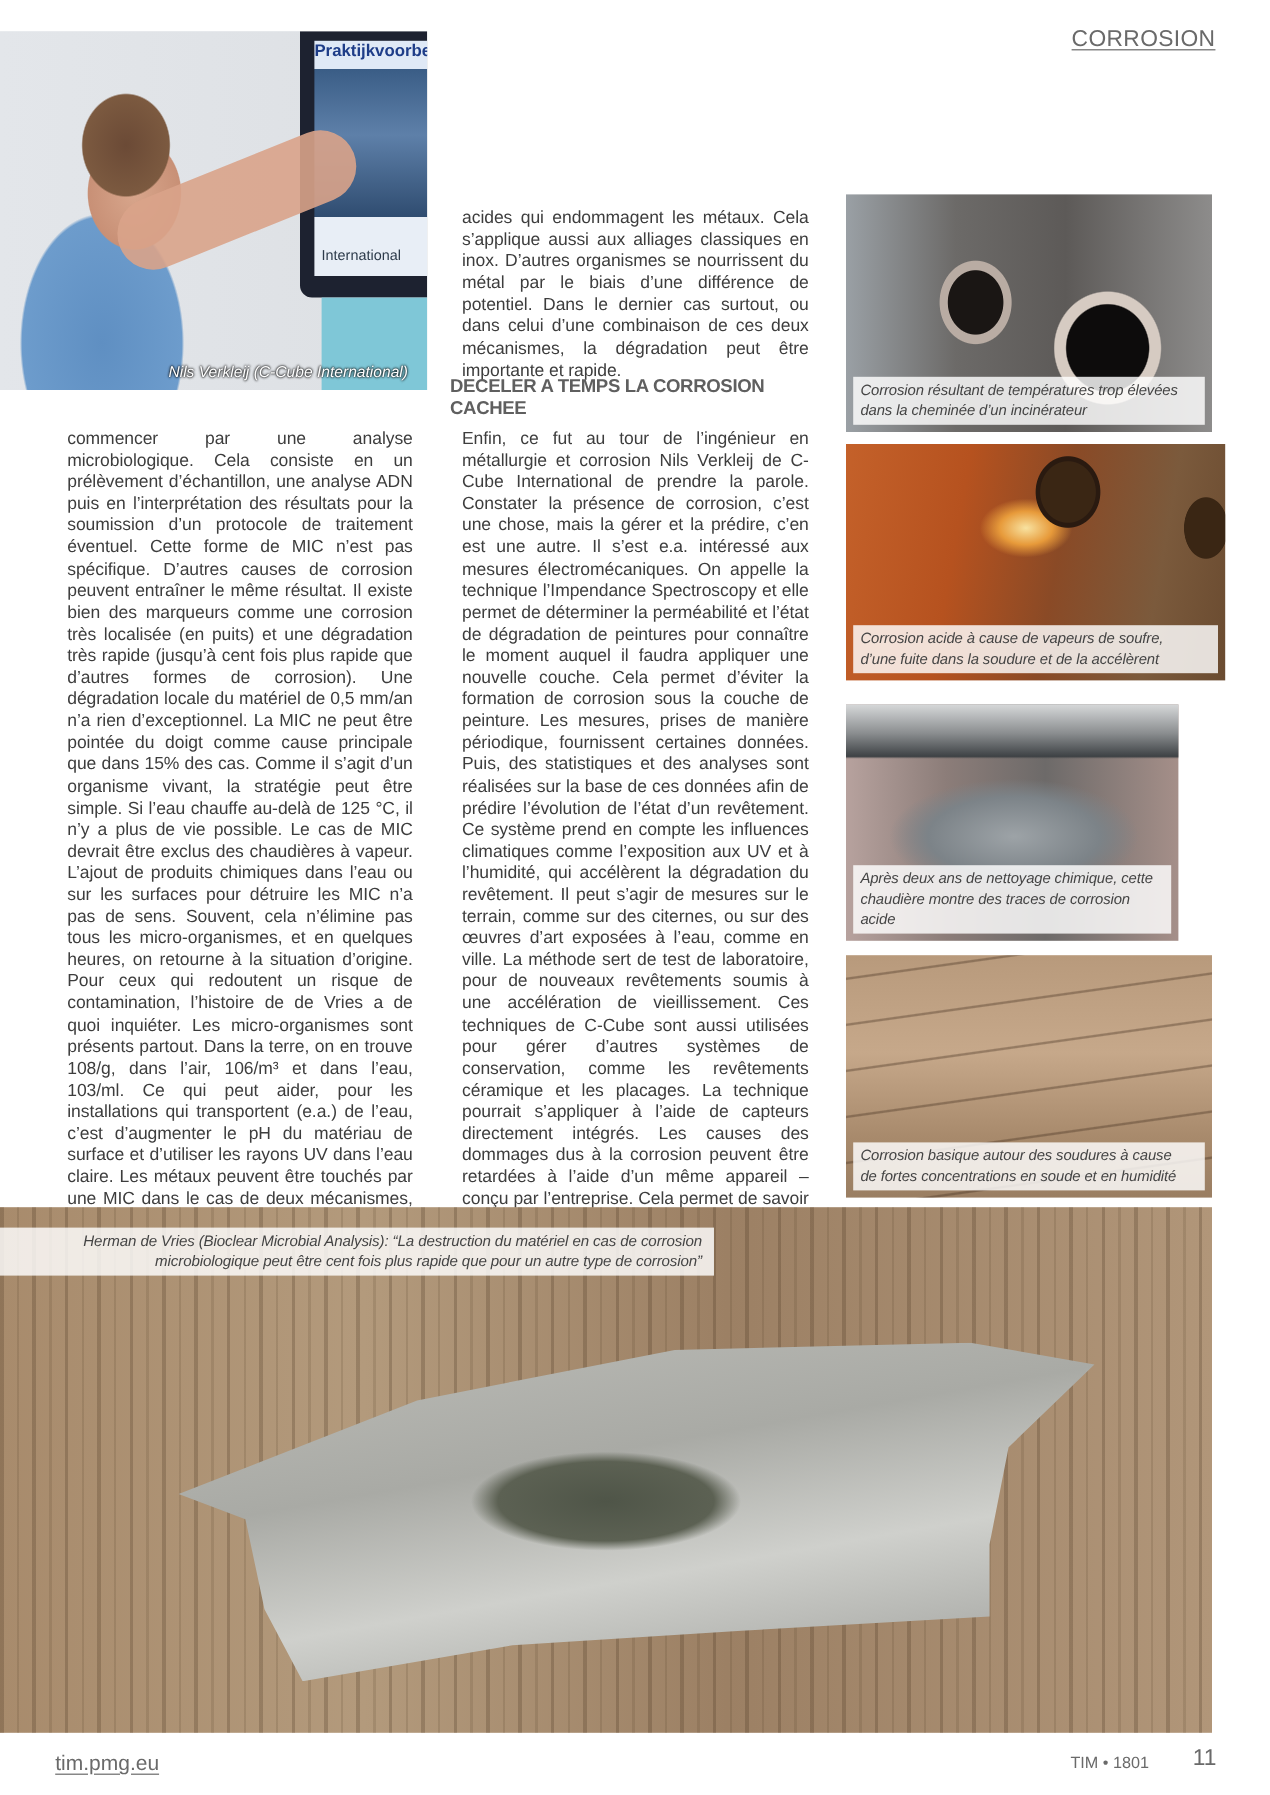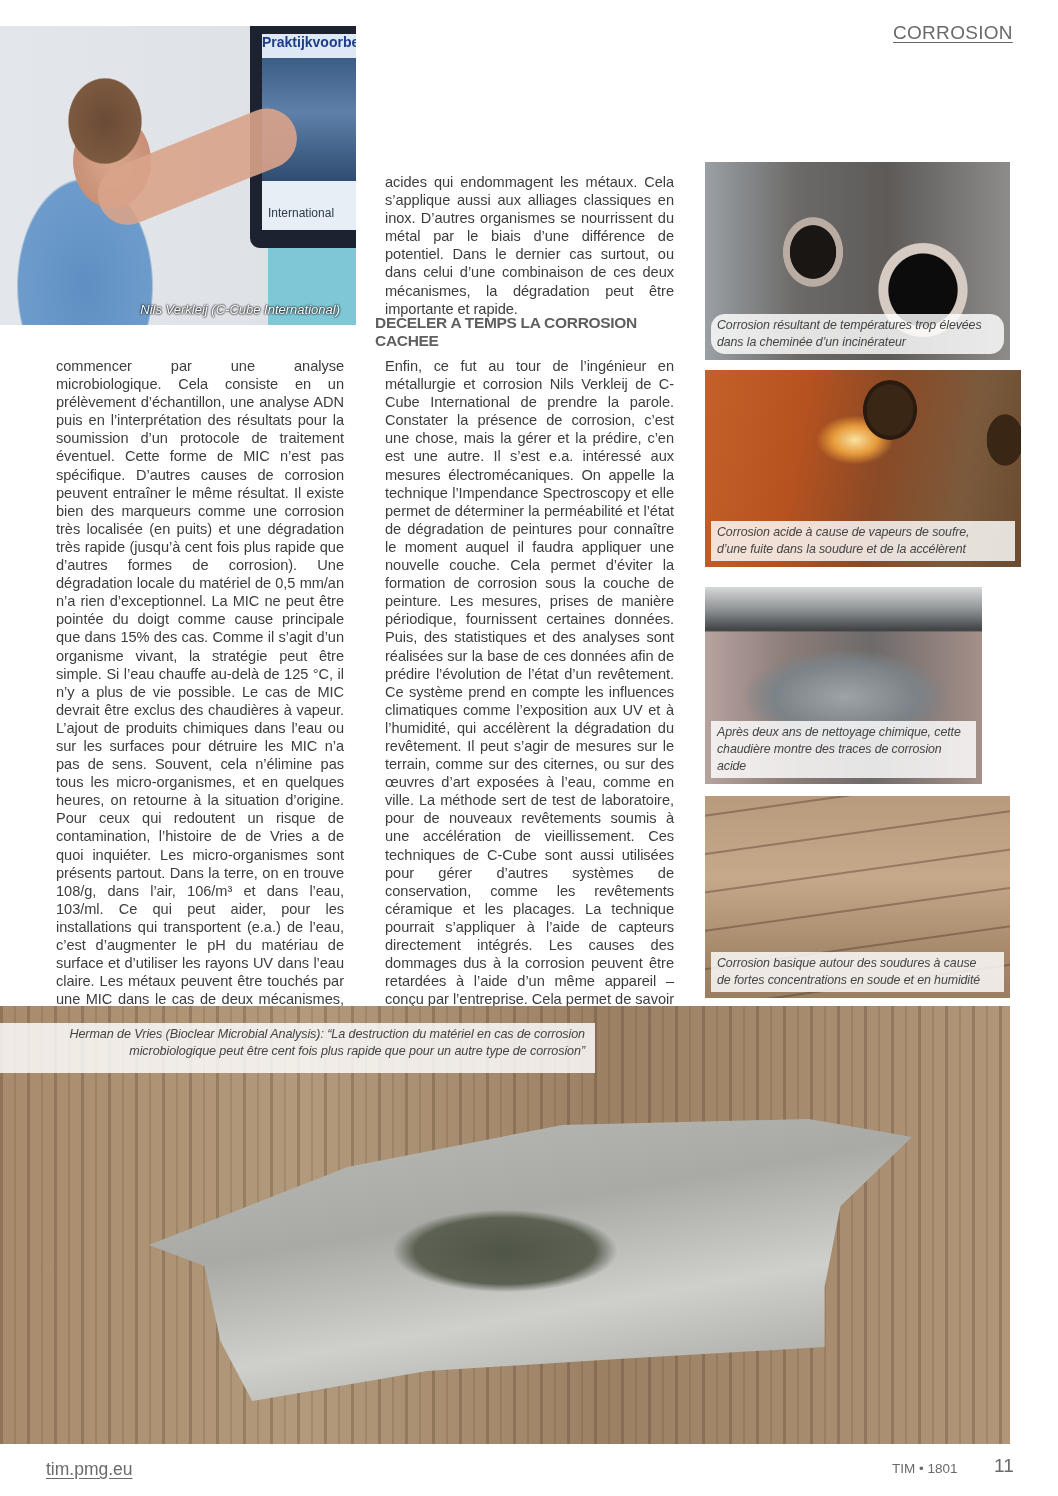--- a/index.html
+++ b/index.html
@@ -57,21 +57,21 @@
     background:
       repeating-linear-gradient(90deg, rgba(70,50,30,0.25) 0 3px, rgba(255,255,255,0) 3px 14px, rgba(90,70,45,0.18) 14px 16px, rgba(255,255,255,0) 16px 27px),
       linear-gradient(90deg, #a88b6c 0%, #b39a7c 30%, #9c8064 60%, #b19679 100%);
   }
   #photo-big .metal { position:absolute; left:125px; top:95px; width:795px; height:300px;
     background:
       radial-gradient(ellipse 150px 55px at 380px 150px, #4f5548 0%, #5c6153 60%, transparent 75%),
       linear-gradient(170deg, #bfbfba 0%, #a9aaa5 40%, #cfd0cc 65%, #9a9b97 100%);
     clip-path: polygon(3% 48%, 28% 22%, 55% 8%, 86% 6%, 99% 12%, 90% 35%, 88% 62%, 88% 82%, 62% 86%, 38% 90%, 16% 100%, 12% 80%, 10% 55%);
   }
-  #photo-big .caption { top:17px; left:0; right:auto; width:575px; text-align:right; padding:3px 10px 13px 10px; font-size:12.6px; line-height:17px; }
+  #photo-big .caption { top:17px; left:0; right:auto; width:575px; text-align:right; padding:3px 10px 3px 10px; font-size:12.6px; line-height:17px; }
 
   
   .col { position:absolute; font-size:14.6px; line-height:18.1px; text-align:justify; color:#3d3d3d; letter-spacing:-0.05px; }
   .col p { margin:10px; }
   #col-left { left:46px; top:347px; width:308px; }
   #col-mid-top { left:375px; top:163px; width:309px; }
   #col-mid { left:375px; top:347px; width:309px; }
   .heading { position:absolute; left:375px; top:314px; width:320px; font-weight:bold; font-size:15.5px; color:#5f5f5f; letter-spacing:-0.3px; }
 
   .footer-url { position:absolute; left:46px; top:1459px; font-size:17.5px; color:#6a6a6a; text-decoration:underline; text-underline-offset:3px; }
@@ -99,21 +99,21 @@
 
 <div class="col" id="col-mid-top">
   <p>acides qui endommagent les métaux. Cela s’applique aussi aux alliages classiques en inox. D’autres organismes se nourrissent du métal par le biais d’une différence de potentiel. Dans le dernier cas surtout, ou dans celui d’une combinaison de ces deux mécanismes, la dégradation peut être importante et rapide.</p>
 </div>
 <div class="heading">DECELER A TEMPS LA CORROSION CACHEE</div>
 <div class="col" id="col-mid">
   <p><span>Enfin, ce fut au tour de l’ingénieur en métallurgie et corrosion Nils Verkleij de C-Cube International de prendre la parole. Constater la présence de corrosion, c’est une chose, mais la gérer et la prédire, c’en est une autre. Il s’est e.a. intéressé aux mesures électromécaniques. On appelle la technique l’Impendance Spectroscopy et elle permet de déterminer la perméabilité et l’état de dégradation de peintures pour connaître le moment auquel il faudra appliquer une nouvelle couche. Cela permet d’éviter la formation de corrosion sous la couche de peinture. Les mesures, prises de manière périodique, fournissent certaines données. Puis, des statistiques et des analyses sont réalisées sur la base de ces données afin de prédire l’évolution de l’état d’un revêtement. Ce système prend en compte les influences climatiques comme l’exposition aux UV et à l’humidité, qui accélèrent la dégradation du revêtement. Il peut s’agir de mesures sur le terrain, comme sur des citernes, ou sur des œuvres d’art exposées à l’eau, comme en ville. La méthode sert de test de laboratoire, pour de nouveaux revêtements soumis à une accélération de vieillissement. Ces techniques de C-Cube sont aussi utilisées pour gérer d’autres systèmes de conservation, comme les revêtements céramique et les placages. La technique pourrait s’appliquer à l’aide de capteurs directement intégrés. Les causes des dommages dus à la corrosion peuvent être retardées à l’aide d’un même appareil – conçu par l’entreprise. Cela permet de savoir s’il y a une erreur dans la conception, dans la fabrication ou dans les finitions.</span> <span>❑</span></p>
 </div>
 
 <div class="photo" id="photo-1">
-  <div class="caption" style="bottom:6px;border-radius:14px;">
+  <div class="caption" style="bottom:6px;">
     <div>Corrosion résultant de températures trop élevées</div>
     <div>dans la cheminée d’un incinérateur</div>
   </div>
 </div>
 <div class="photo" id="photo-2">
   <div class="caption" style="bottom:6px;">
     <div>Corrosion acide à cause de vapeurs de soufre,</div>
     <div>d’une fuite dans la soudure et de la accélèrent</div>
   </div>
 </div>

